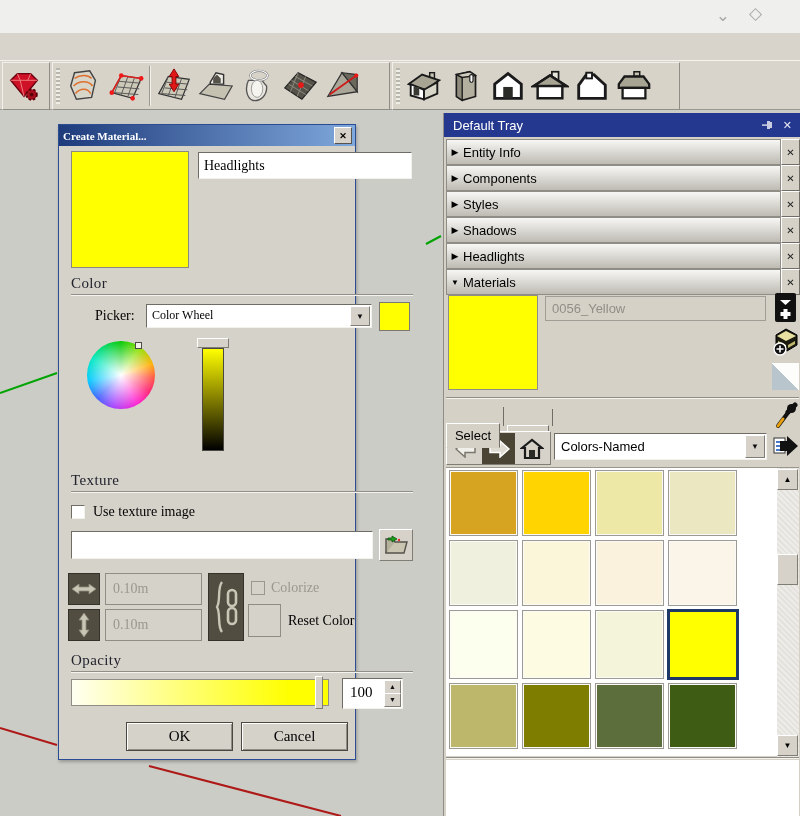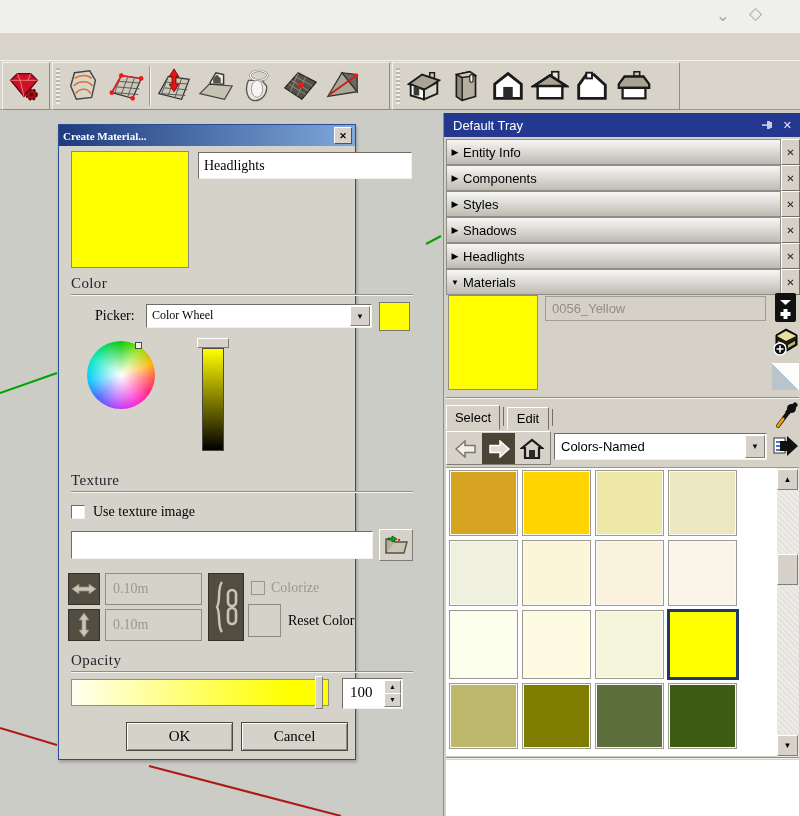--- a/index.html
+++ b/index.html
@@ -53,21 +53,21 @@
   .tray-header{left:0;top:0;width:100%;height:24px;background:#24388F;display:flex;align-items:center;}
   .tray-title{color:#fff;font-size:13px;padding-left:9px;flex:1;}
   .bar{position:absolute;left:2px;width:333px;height:24px;
     background:linear-gradient(to bottom,#F7F7F5,#BDBBB2);border:1px solid #8F8D85;
     display:flex;align-items:center;font-size:13px;color:#000;}
   .bar .arr{width:16px;text-align:center;font-size:9px;}
   .xbtn{position:absolute;left:337px;width:17px;height:24px;background:#D5D1C7;
     border:1px solid;border-color:#FFFFFF #6F6D66 #6F6D66 #FFFFFF;
     font-size:10px;display:flex;align-items:center;justify-content:center;color:#222;}
   .tab{background:#D5D1C7;border:1px solid;border-color:#FFFFFF #6F6D66 transparent #FFFFFF;
-    font-size:13px;display:flex;align-items:center;justify-content:center;}
+    font-size:13px;display:flex;align-items:center;justify-content:center;margin-top:18px;}
   .swatch{border:1px solid #9C9A92;box-shadow:inset 0 0 0 1px #FAFAF8;}
   .swatch.sel{border:3px solid #1E3968;box-shadow:none;}
   .sb-track{background:repeating-linear-gradient(45deg,#EDECE8 0 2px,#E3E2DD 2px 4px);}
   .sb-btn{background:#D6D2C9;border:1px solid;border-color:#FFFFFF #807D75 #807D75 #FFFFFF;
     font-size:8px;display:flex;align-items:center;justify-content:center;color:#000;}
   svg{display:block;}
 </style>
 </head>
 <body>
 

